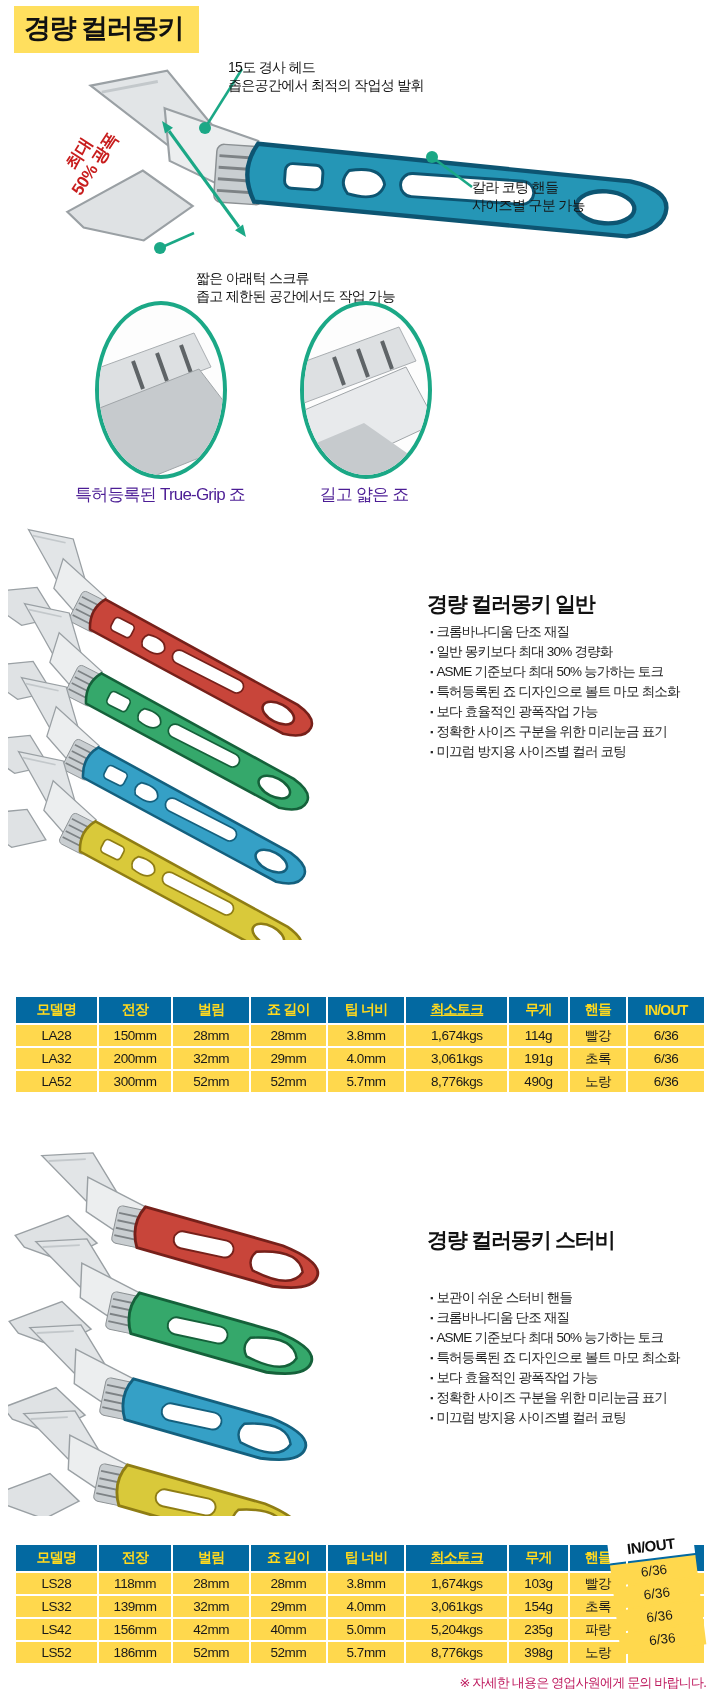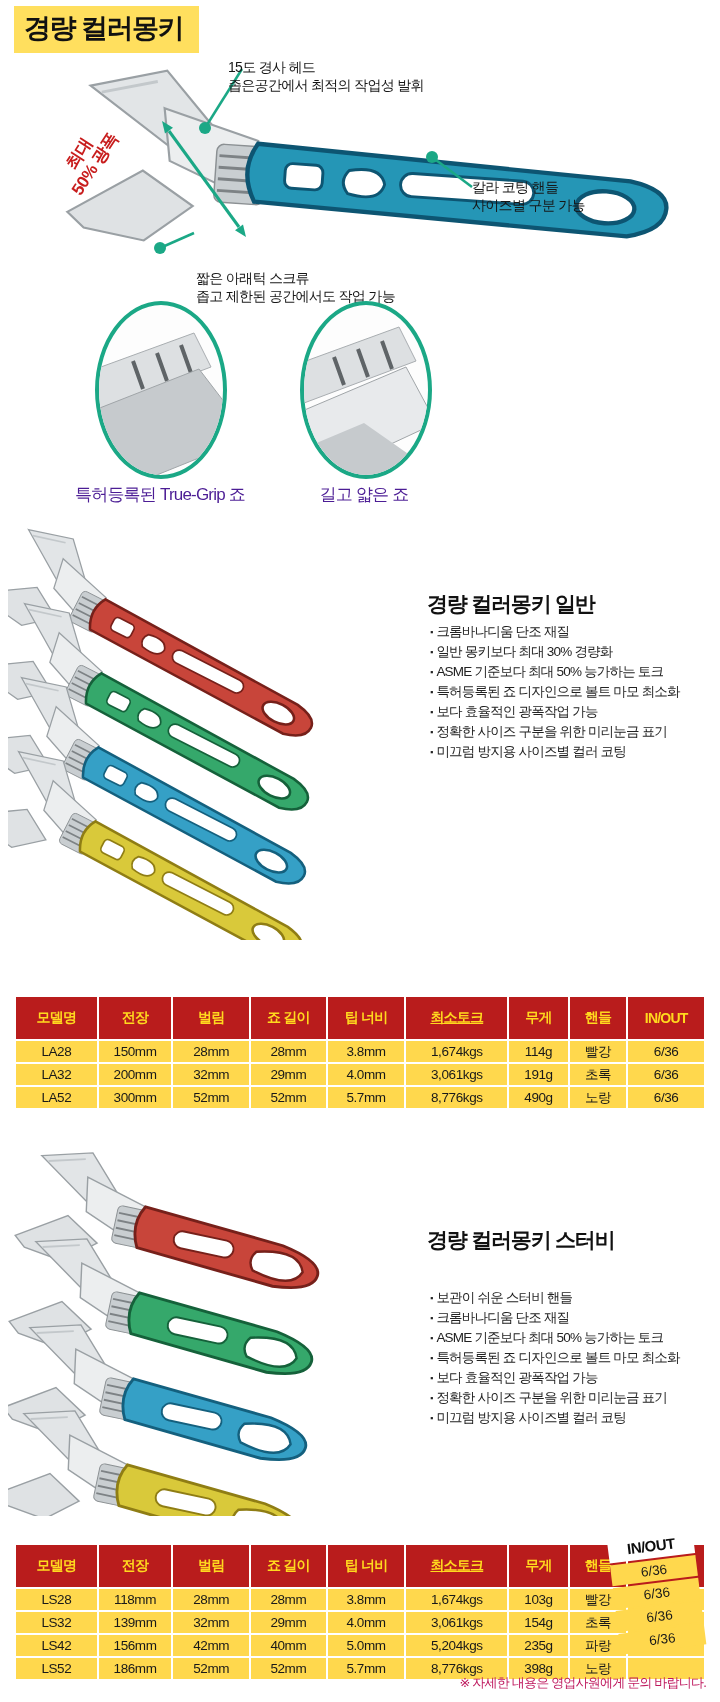--- a/index.html
+++ b/index.html
@@ -46,22 +46,22 @@
     color:#222;letter-spacing:-0.8px;width:290px;}
   .feat li::before{content:"\25AA";font-size:9px;vertical-align:1px;margin-right:4px;color:#222;}
   .feat1{left:430px;top:622px;}
   .feat2{left:430px;top:1260px;margin-top:28px;}
 
   
   .spec-table{position:absolute;left:14px;width:692px;border-collapse:separate;border-spacing:2px;
     table-layout:fixed;}
   .t1{top:995px;}
   .t2{top:1543px;}
-  .spec-table th{background:#b91c1c;color:#ffd91e;font-size:14px;font-weight:bold;height:26px;
-    letter-spacing:-0.8px;padding:8px;}
+  .spec-table th{background:#0369a1;color:#ffd91e;font-size:14px;font-weight:bold;height:26px;
+    letter-spacing:-0.8px;padding:0;}
   .spec-table th.u span{text-decoration:underline;}
   .spec-table td{background:#ffd84d;color:#191919;font-size:13.5px;text-align:center;height:21px;
     letter-spacing:-0.4px;padding:0;}
   .t2 th:nth-child(9) span,.t2 td:nth-child(9) span{visibility:hidden;}
 
   
   .inout-overlay{position:absolute;left:620px;top:1538px;width:86px;height:118px;
     transform:rotate(-7deg);transform-origin:8% 92%;}
   .inout-overlay .lab{height:24px;line-height:24px;background:#fff;color:#0d0d0d;font-weight:bold;
     font-size:15px;text-align:center;letter-spacing:-0.5px;}

